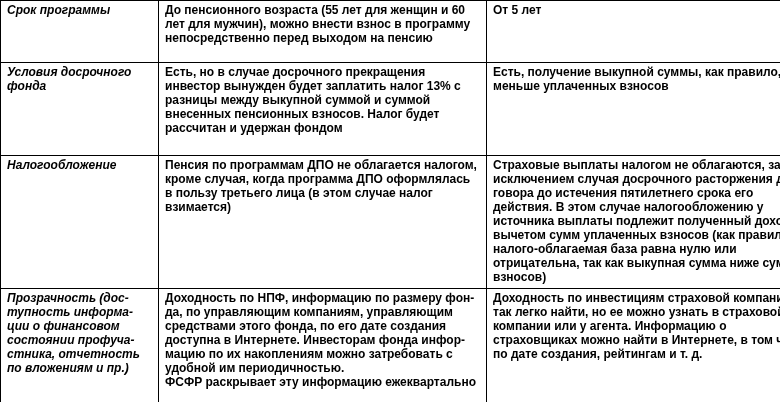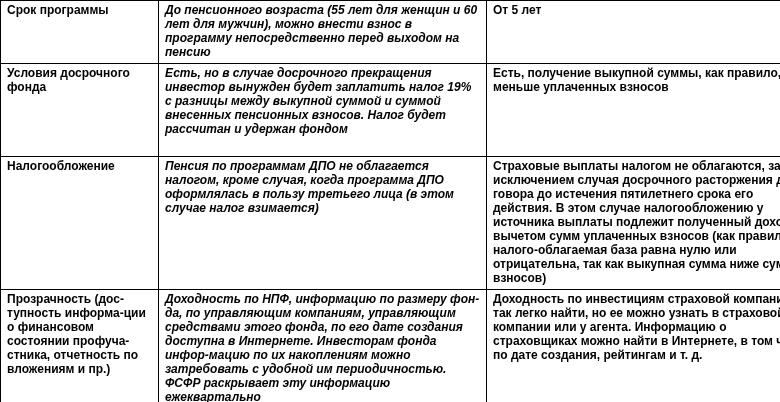--- a/index.html
+++ b/index.html
@@ -23,41 +23,41 @@
     color: #000000;
     background: #ffffff;
   }
   .doc-table td {
     border: 1px solid #000000;
     vertical-align: top;
     padding: 2px 6px 4px 6px;
     white-space: pre-line;
     overflow: hidden;
   }
-  td.c1 { width: 145px; }
-  td.c2 { width: 315px; font-style: italic; }
+  td.c1 { width: 145px; font-style: italic; }
+  td.c2 { width: 315px; }
   td.c3 { width: 320px; }
   tr.r1 { height: 62px; }
   tr.r2 { height: 93px; }
   tr.r3 { height: 130px; }
   tr.r4 { height: 117px; }
 </style>
 </head>
 <body>
 
 <table class="doc-table">
   <tbody>
     <tr class="r1">
       <td class="c1">Срок программы</td>
       <td class="c2">До пенсионного возраста (55 лет для женщин и 60 лет для мужчин), можно внести взнос в программу непосредственно перед выходом на пенсию</td>
       <td class="c3">От 5 лет</td>
     </tr>
     <tr class="r2">
       <td class="c1">Условия досрочного фонда</td>
-      <td class="c2">Есть, но в случае досрочного прекращения инвестор вынужден будет заплатить налог 19% с разницы между выкупной суммой и суммой внесенных пенсионных взносов. Налог будет рассчитан и удержан фондом</td>
+      <td class="c2">Есть, но в случае досрочного прекращения инвестор вынужден будет заплатить налог 13% с разницы между выкупной суммой и суммой внесенных пенсионных взносов. Налог будет рассчитан и удержан фондом</td>
       <td class="c3">Есть, получение выкупной суммы, как правило, меньше уплаченных взносов</td>
     </tr>
     <tr class="r3">
       <td class="c1">Налогообложение</td>
       <td class="c2">Пенсия по программам ДПО не облагается налогом, кроме случая, когда программа ДПО оформлялась в пользу третьего лица (в этом случае налог взимается)</td>
       <td class="c3">Страховые выплаты налогом не облагаются, за исключением случая досрочного расторжения до-говора до истечения пятилетнего срока его действия. В этом случае налогообложению у источника выплаты подлежит полученный доход за вычетом сумм уплаченных взносов (как правило, налого-облагаемая база равна нулю или отрицательна, так как выкупная сумма ниже суммы взносов)</td>
     </tr>
     <tr class="r4">
       <td class="c1">Прозрачность (дос-тупность информа-ции о финансовом состоянии профуча-стника, отчетность по вложениям и пр.)</td>
       <td class="c2">Доходность по НПФ, информацию по размеру фон-да, по управляющим компаниям, управляющим средствами этого фонда, по его дате создания доступна в Интернете. Инвесторам фонда инфор-мацию по их накоплениям можно затребовать с удобной им периодичностью.

